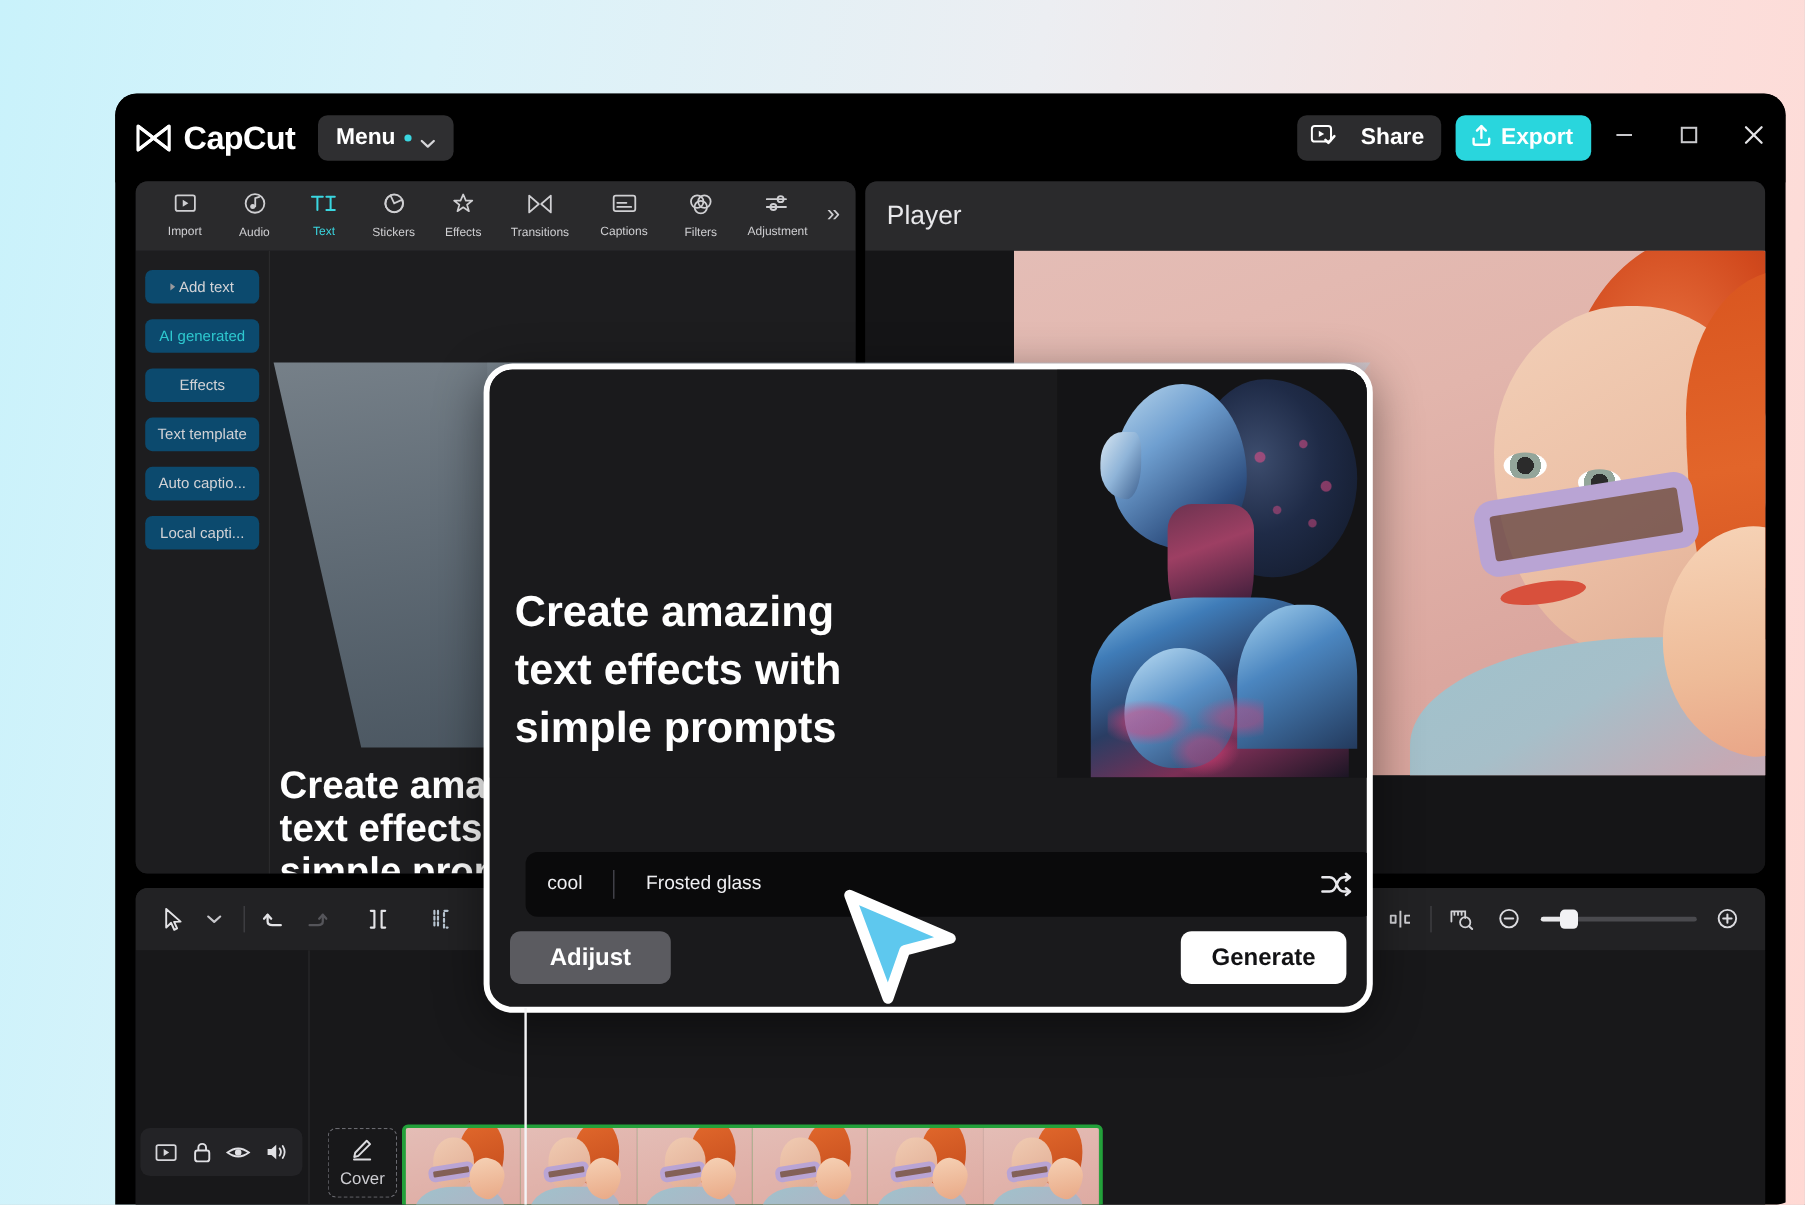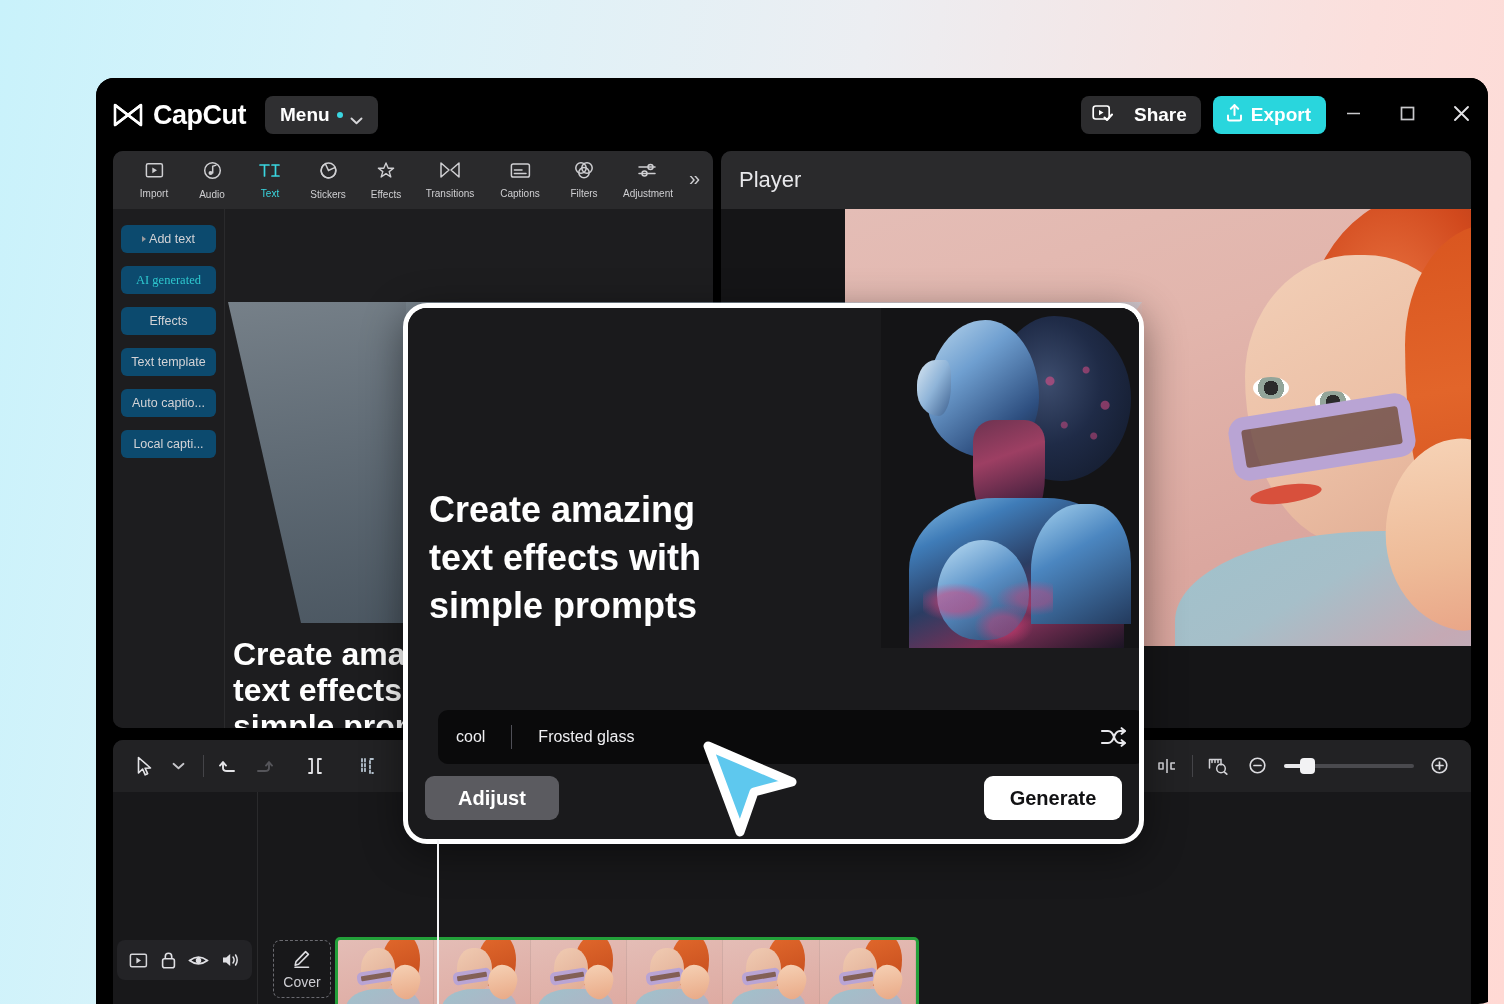--- a/index.html
+++ b/index.html
@@ -79,21 +79,21 @@
   .side-list {
     position: absolute; left: 0; top: 58px; width: 112px; bottom: 0;
     background: #1d1d1f; padding-top: 16px; border-right: 1px solid #2a2a2c;
   }
   .side-item {
     margin: 0 8px 13px 8px; height: 28px; border-radius: 6px; background: #0c4a6e;
     display: flex; align-items: center; justify-content: center; gap: 3px;
     color: #d3d3d6; font-size: 12.5px; cursor: pointer; overflow: hidden;
     white-space: nowrap;
   }
-  .side-item.active { color: #2ec8cf; font-family: Liberation Serif, serif; }
+  .side-item.active { color: #2ec8cf; }
   .tri { width: 0; height: 0; border-left: 4px solid #9a9a9d; border-top: 3.5px solid transparent;
          border-bottom: 3.5px solid transparent; }
 
   .side-content {
     position: absolute; left: 112px; top: 58px; right: 0; bottom: 0;
     background: #1d1d1f;
   }
 
   
   .ghost { position: absolute; left: 0; top: 0; right: 0; bottom: 0; overflow: hidden; }

